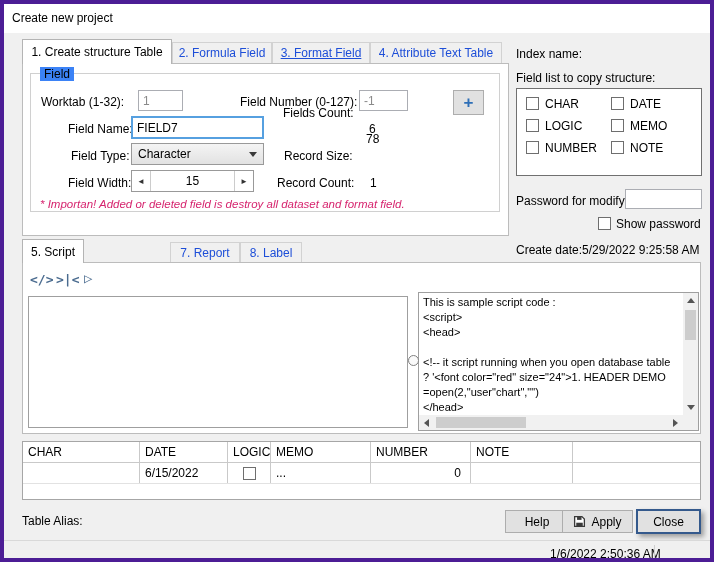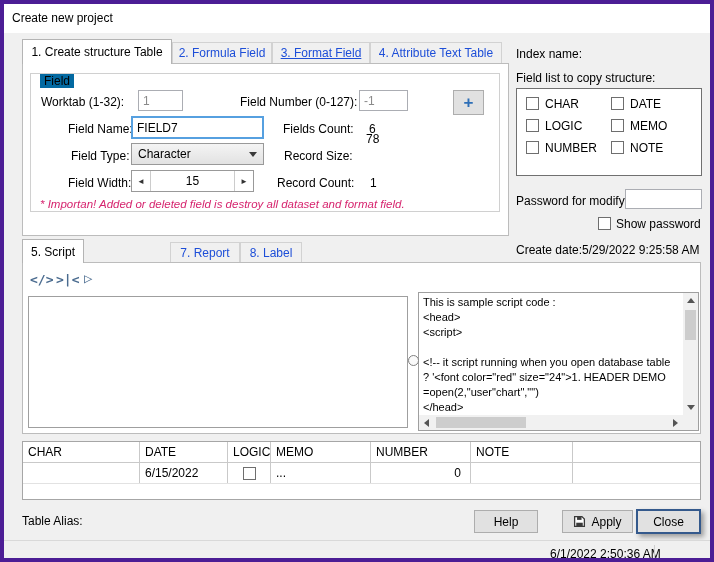--- a/index.html
+++ b/index.html
@@ -46,33 +46,33 @@
   </div>
 
   <div class="tab active" style="left:18px;top:35px;width:150px;height:25px;">1. Create structure Table</div>
   <div class="tab" style="left:168px;top:38px;width:100px;height:21px;">2. Formula Field</div>
   <div class="tab" style="left:268px;top:38px;width:98px;height:21px;text-decoration:underline;">3. Format Field</div>
   <div class="tab" style="left:366px;top:38px;width:132px;height:21px;">4. Attribute Text Table</div>
 
   <div class="panel" style="left:18px;top:59px;width:487px;height:173px;z-index:2;"></div>
 
   <div class="abs" style="left:26px;top:69px;width:470px;height:139px;border:1px solid #d0d0d0;z-index:4;"></div>
-  <span class="lbl" style="left:36px;top:70px;background:#0369a1;padding:0 4px;z-index:5;">Field</span>
+  <span class="lbl" style="left:36px;top:63px;background:#3b82f6;padding:0 4px;z-index:5;">Field</span>
 
   <span class="lbl" style="left:37px;top:91px;z-index:5;">Worktab (1-32):</span>
   <input class="txt gray" style="left: 134px; top: 86px; width: 45px; height: 21px; z-index: 5;" value="1">
   <span class="lbl" style="left:236px;top:91px;z-index:5;">Field Number (0-127):</span>
   <input class="txt gray" style="left: 355px; top: 86px; width: 49px; height: 21px; z-index: 5;" value="-1">
   <div class="btn" style="left:449px;top:86px;width:31px;height:25px;z-index:5;">
     <span style="color:#2e6fb7;font-size:17px;font-weight:bold;line-height:17px;">+</span>
   </div>
 
   <span class="lbl" style="left:64px;top:118px;z-index:5;">Field Name:</span>
   <input class="txt" style="left: 127px; top: 112px; width: 133px; height: 23px; border: 2px solid rgb(86, 160, 224); z-index: 5;" value="FIELD7">
-  <span class="lbl" style="left:279px;top:118px;z-index:5;">Fields Count:</span>
+  <span class="lbl" style="left:279px;top:102px;z-index:5;">Fields Count:</span>
   <span class="lbl" style="left:365px;top:118px;z-index:5;">6</span>
 
   <span class="lbl" style="left:67px;top:145px;z-index:5;">Field Type:</span>
   <div class="abs" style="left:127px;top:139px;width:133px;height:22px;background:linear-gradient(#f4f4f4,#e2e2e2);border:1px solid #999;display:flex;align-items:center;padding:0 6px;z-index:5;">
     <span style="flex:1;">Character</span>
     <span class="chev"></span>
   </div>
   <span class="lbl" style="left:280px;top:145px;z-index:5;">Record Size:</span>
   <span class="lbl" style="left:362px;top:128px;z-index:5;">78</span>
 
@@ -126,22 +126,22 @@
   <span class="icon-txt" style="left:52px;top:268px;font-size:13px;z-index:5;">&gt;|&lt;</span>
   <span class="icon-txt" style="left:80px;top:266px;font-size:14px;z-index:5;">▷</span>
 
   <div class="abs" style="left:24px;top:292px;width:380px;height:132px;background:#fff;border:1px solid #9f9f9f;z-index:5;"></div>
 
   <div class="abs" style="left:404px;top:351px;width:11px;height:11px;border:1px solid #808080;border-radius:50%;background:#fafafa;z-index:6;"></div>
 
   <div class="abs" style="left:414px;top:288px;width:281px;height:139px;background:#fff;border:1px solid #9f9f9f;z-index:5;overflow:hidden;">
     <div style="position:absolute;left:0;top:0;right:15px;bottom:15px;padding:2px 4px;font-size:11px;overflow:hidden;">
       <div class="sline">This is sample script code :</div>
+      <div class="sline">&lt;script&gt;</div>
       <div class="sline">&lt;head&gt;</div>
-      <div class="sline">&lt;script&gt;</div>
       <div class="sline"></div>
       <div class="sline">&lt;!-- it script running when you open database table</div>
       <div class="sline">? '&lt;font color="red" size="24"&gt;1. HEADER DEMO</div>
       <div class="sline">=open(2,"user"chart","")</div>
       <div class="sline">&lt;/head&gt;</div>
     </div>
 
     <div style="position:absolute;right:0;top:0;width:15px;bottom:15px;background:#f1f1f1;">
       <div class="sb-btn" style="left:0;top:0;width:15px;height:15px;">
           <span class="tri-up"></span>
@@ -181,30 +181,30 @@
           <span class="cb"></span>
         </div>
       <div class="gc" style="width:100px;">...</div>
       <div class="gc" style="width:100px;justify-content:flex-end;padding-right:9px;">0</div>
       <div class="gc" style="width:102px;"></div>
       <div class="gc" style="flex:1;border-right:none;"></div>
     </div>
   </div>
 
   <span class="lbl" style="left:18px;top:510px;">Table Alias:</span>
-  <div class="btn" style="left:470px;top:506px;width:64px;height:23px;">Help</div>
+  <div class="btn" style="left:501px;top:506px;width:64px;height:23px;">Help</div>
   <div class="btn" style="left:558px;top:506px;width:71px;height:23px;">
     <svg viewBox="0 0 16 16" width="13" height="13">
       <path d="M2 2 h9 l3 3 v9 h-12 z" fill="#fff" stroke="#3a3a3a" stroke-width="1.6"></path>
       <rect x="5" y="2.5" width="5.5" height="3.5" fill="#3a3a3a"></rect>
       <rect x="4" y="9.5" width="8" height="4.5" fill="#3a3a3a"></rect>
     </svg>
     <span>Apply</span>
   </div>
   <div class="btn" style="left:632px;top:505px;width:65px;height:25px;border:2px solid #34598c;box-shadow:3px 3px 5px rgba(0,0,0,0.35);">Close</div>
 
   <div class="abs" style="left:0;top:536px;width:712px;height:25px;background:#f0f0f0;border-top:1px solid #d9d9d9;">
     <span class="lbl" style="left:462px;top:6px;margin-top:25px;">Last update:</span>
-    <span class="lbl" style="left:546px;top:6px;">6/1/2022 2:50:36 AM</span>
+    <span class="lbl" style="left:546px;top:6px;">1/6/2022 2:50:36 AM</span>
     <span class="abs" style="left:650px;top:4px;width:1px;height:17px;background:#cfcfcf;"></span>
   </div>
 
 </div>
 
 </body></html>

